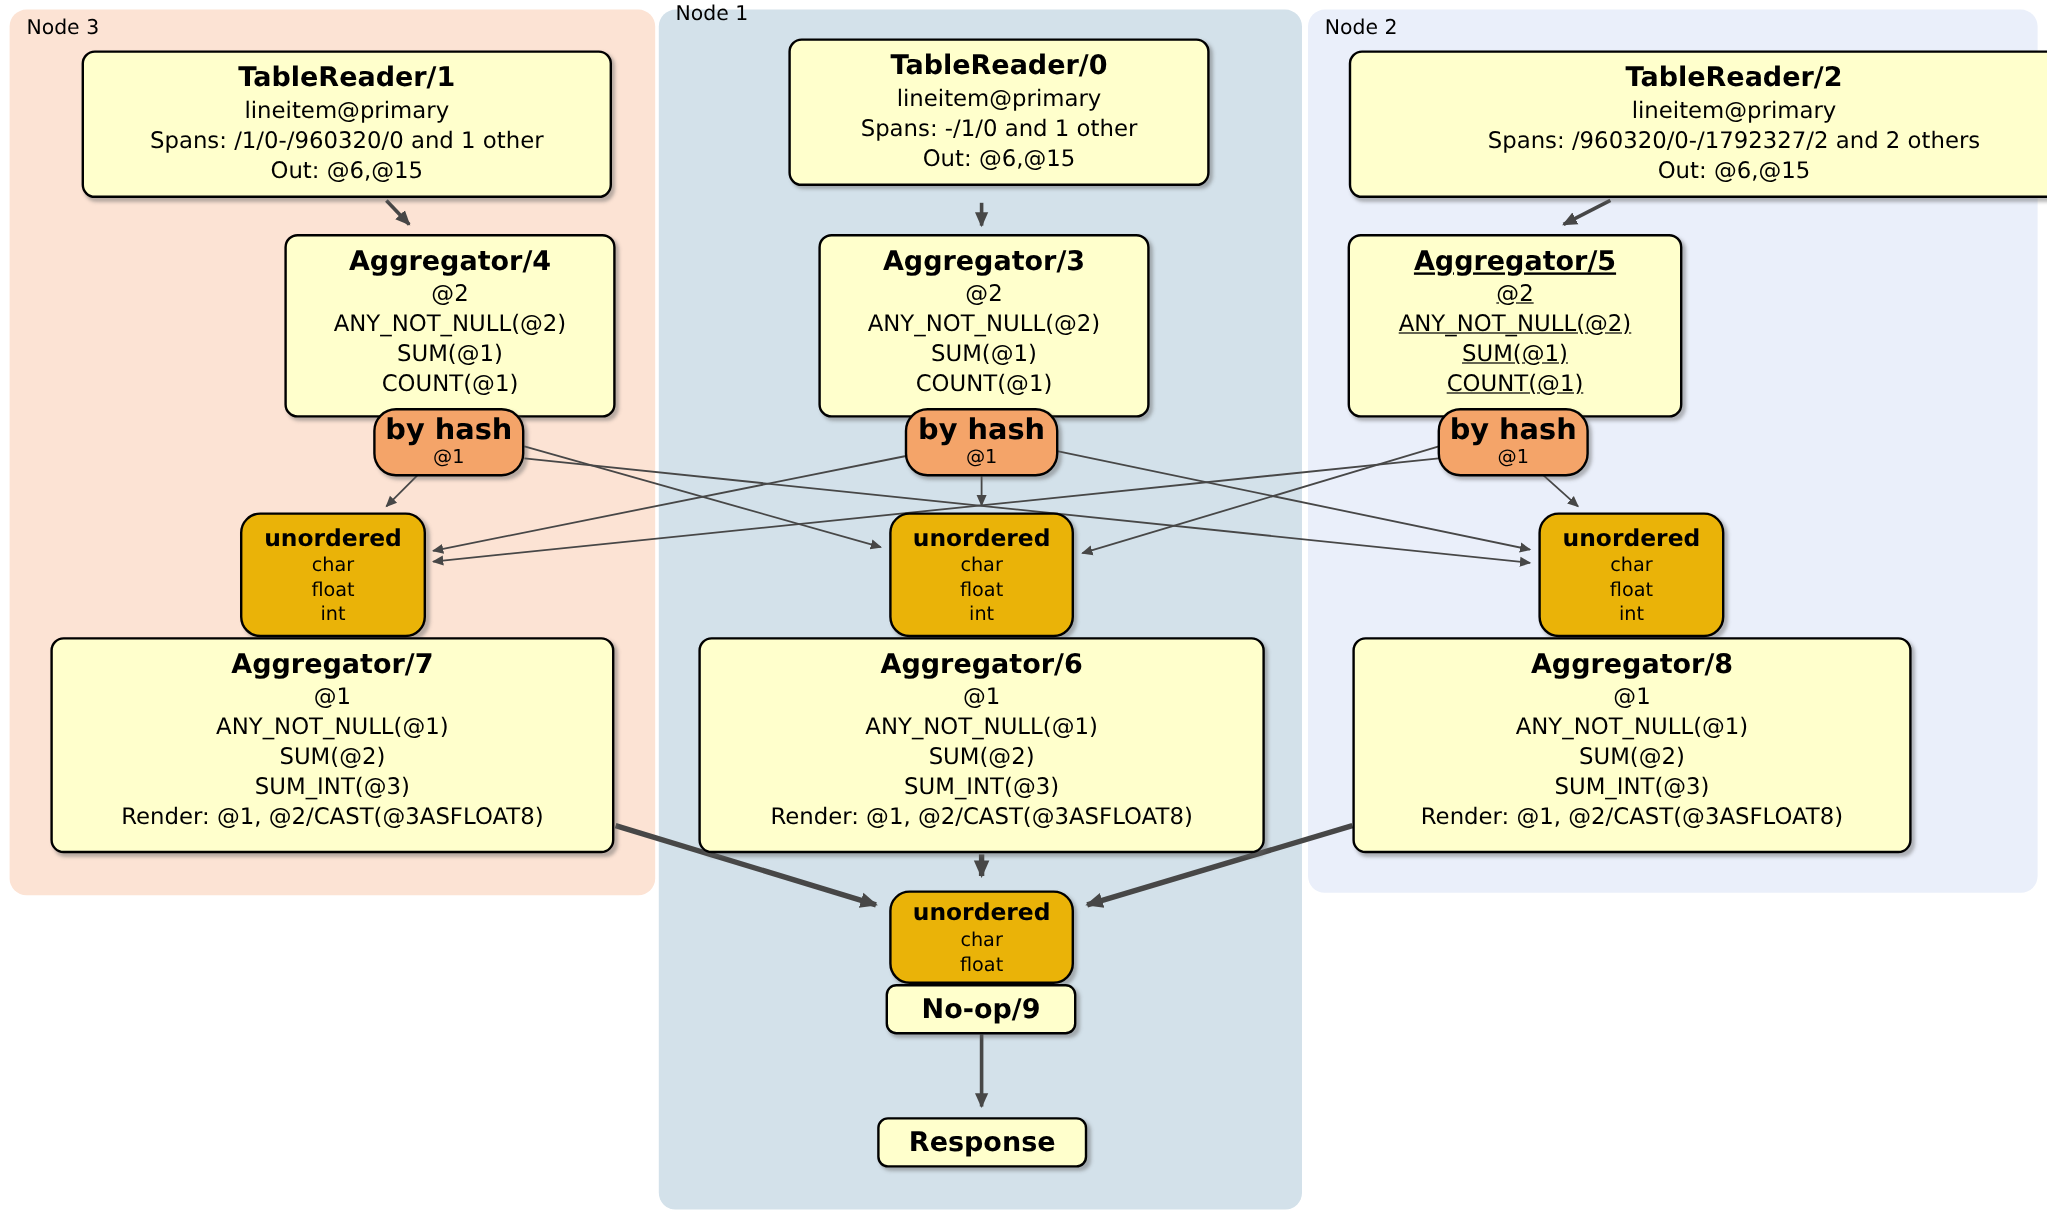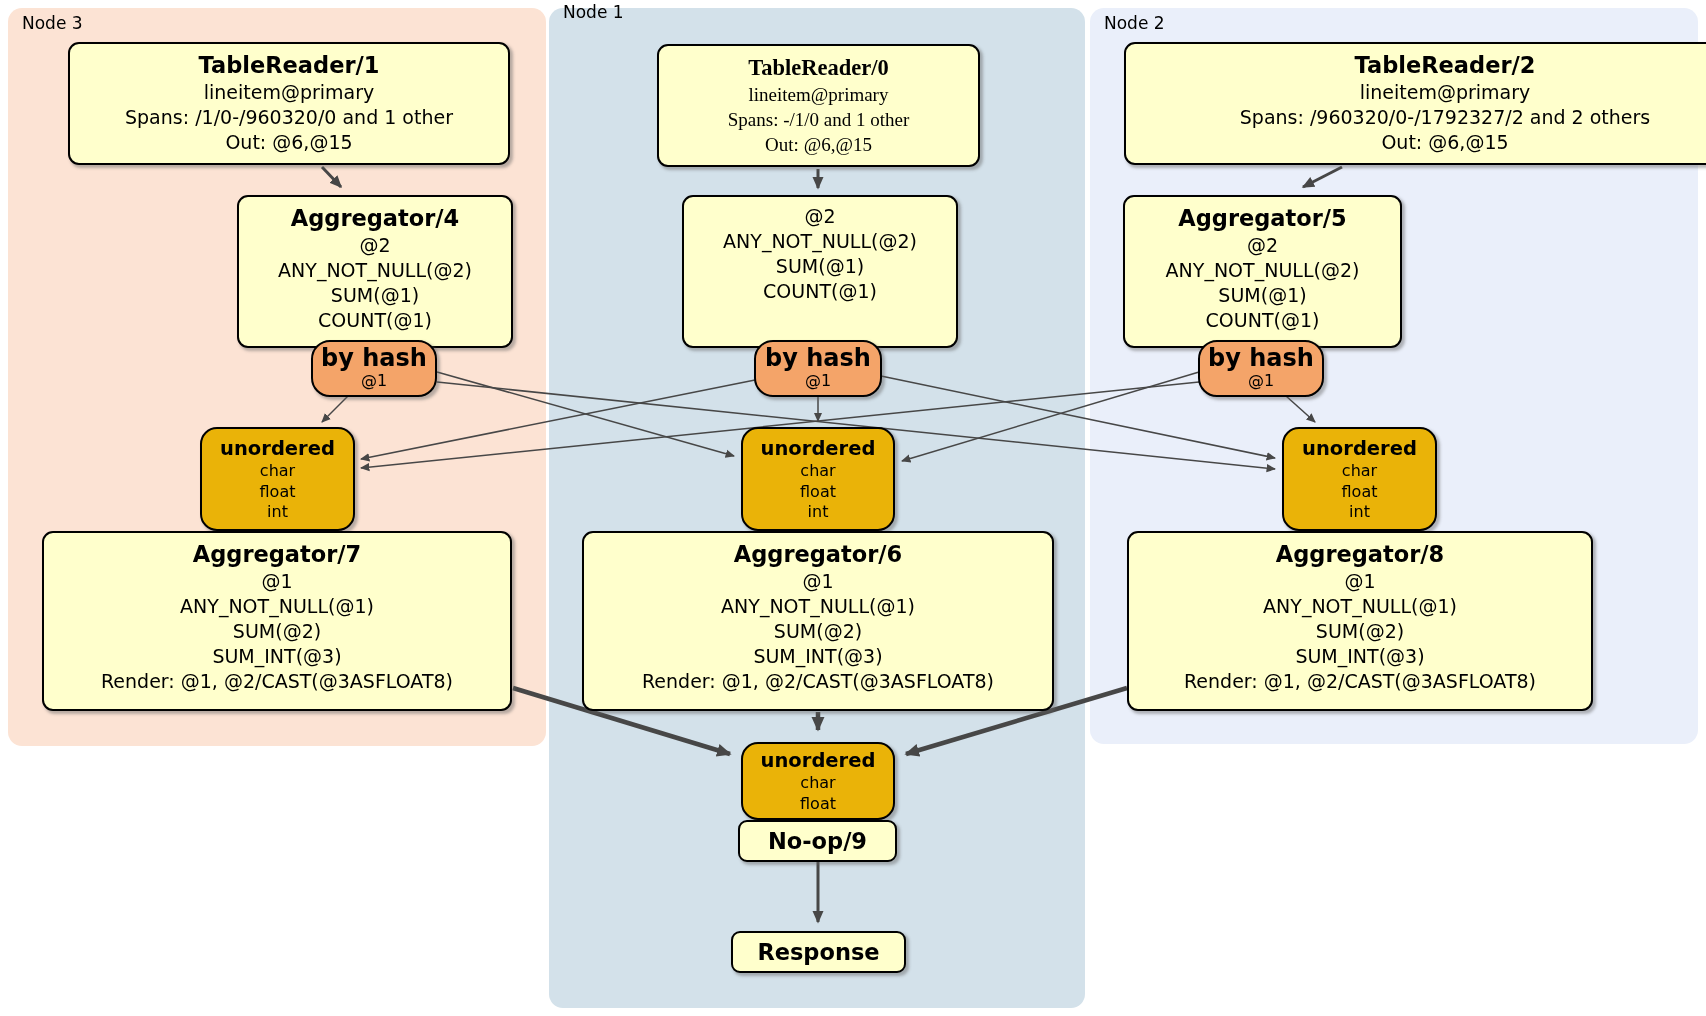--- a/index.html
+++ b/index.html
@@ -101,27 +101,28 @@
   </div>
   <div class="node-box proc" style="left:42px;top:531px;width:470px;height:180px;">
     <div class="t">Aggregator/7</div>
     <div>@1</div>
     <div>ANY_NOT_NULL(@1)</div>
     <div>SUM(@2)</div>
     <div>SUM_INT(@3)</div>
     <div>Render: @1, @2/CAST(@3ASFLOAT8)</div>
   </div>
 
-  <div class="node-box proc" style="left:657px;top:44px;width:323px;height:123px;font-family:Liberation Serif, serif;">
+  <div class="node-box proc" style="left:657px;top:32px;width:351px;height:123px;">
     <div class="t">TableReader/0</div>
     <div>lineitem@primary</div>
     <div>Spans: -/1/0 and 1 other</div>
     <div>Out: @6,@15</div>
   </div>
   <div class="node-box proc" style="left:682px;top:195px;width:276px;height:153px;">
+    <div class="t">Aggregator/3</div>
     <div>@2</div>
     <div>ANY_NOT_NULL(@2)</div>
     <div>SUM(@1)</div>
     <div>COUNT(@1)</div>
   </div>
   <div class="node-box pill" style="left:754px;top:340px;width:128px;height:57px;">
     <div class="t">by hash</div>
     <div>@1</div>
   </div>
   <div class="node-box sync" style="left:741px;top:427px;width:154px;height:104px;">
@@ -138,21 +139,21 @@
     <div>SUM_INT(@3)</div>
     <div>Render: @1, @2/CAST(@3ASFLOAT8)</div>
   </div>
 
   <div class="node-box proc" style="left:1124px;top:42px;width:642px;height:123px;">
     <div class="t">TableReader/2</div>
     <div>lineitem@primary</div>
     <div>Spans: /960320/0-/1792327/2 and 2 others</div>
     <div>Out: @6,@15</div>
   </div>
-  <div class="node-box proc" style="left:1123px;top:195px;width:279px;height:153px;">
+  <div class="node-box proc" style="left:1123px;top:195px;width:279px;height:153px;text-decoration:underline;">
     <div class="t">Aggregator/5</div>
     <div>@2</div>
     <div>ANY_NOT_NULL(@2)</div>
     <div>SUM(@1)</div>
     <div>COUNT(@1)</div>
   </div>
   <div class="node-box pill" style="left:1198px;top:340px;width:126px;height:57px;">
     <div class="t">by hash</div>
     <div>@1</div>
   </div>

